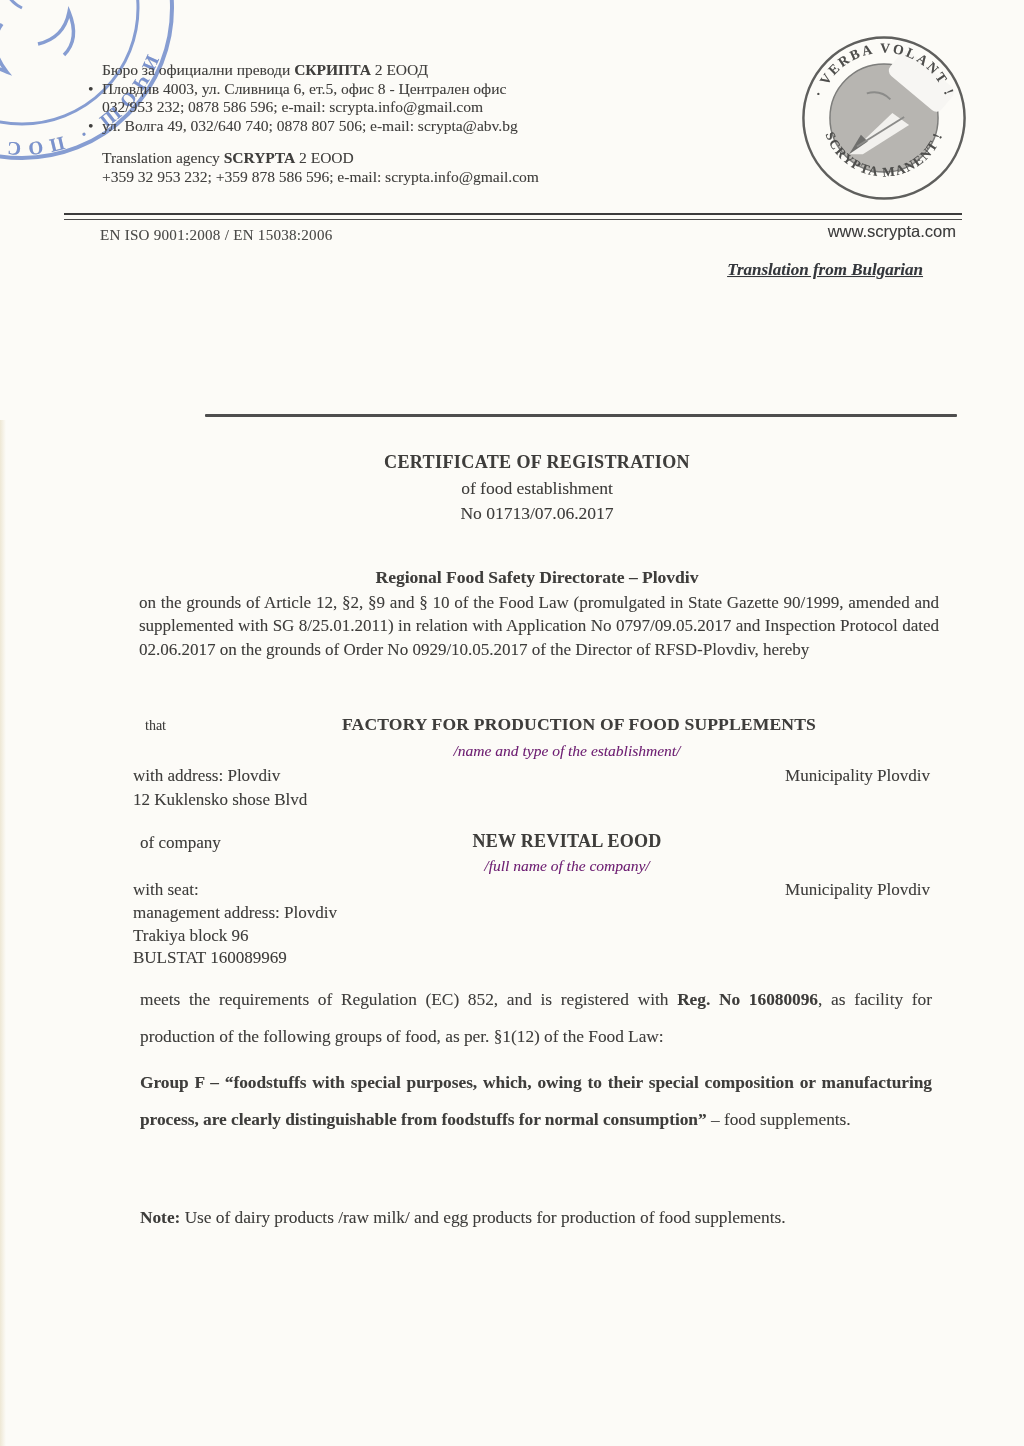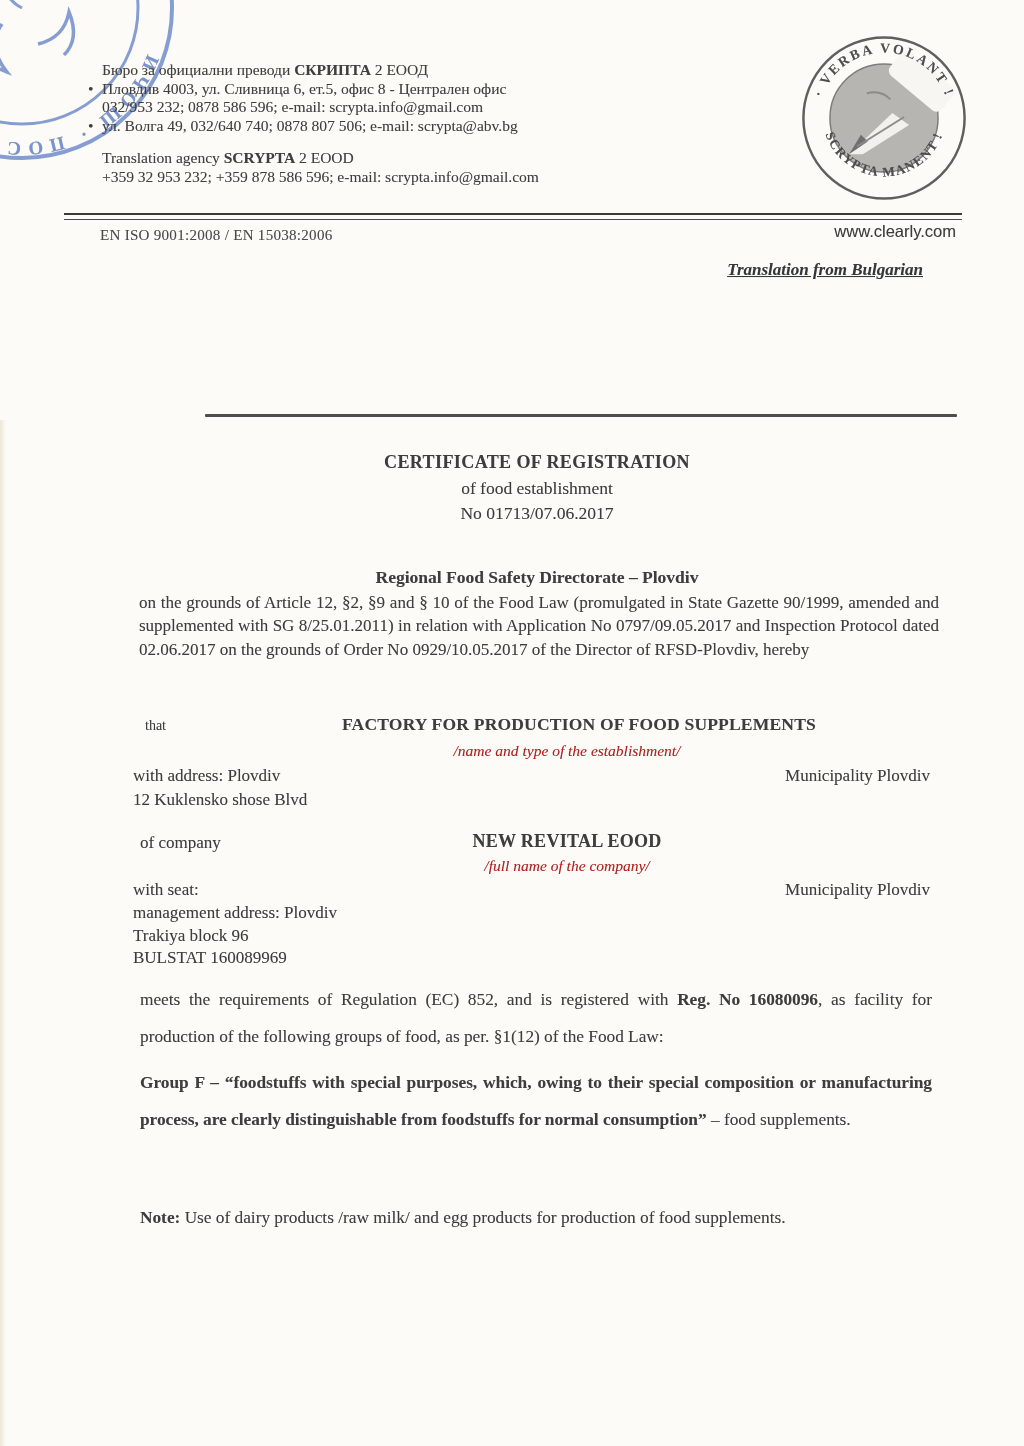--- a/index.html
+++ b/index.html
@@ -59,21 +59,21 @@
   .dir-heading{top:567px;font-size:17.5px;font-weight:bold;}
   .certifies{top:681px;font-size:19px;font-weight:bold;letter-spacing:.5px;}
 
   .grounds{position:absolute;left:139px;width:800px;top:591px;
     font-size:17px;line-height:23.4px;text-align:justify;}
 
   .estab-row{position:absolute;left:170px;right:60px;top:714px;text-align:center;
     font-size:17.5px;font-weight:bold;letter-spacing:.2px;padding-left:24px;}
   .that-label{position:absolute;left:145px;top:708px;font-size:14px;margin-top:10px;}
   .caption{position:absolute;left:170px;right:60px;text-align:center;
-    font-style:italic;font-size:15.5px;color:#b91c1c;}
+    font-style:italic;font-size:15.5px;color:#701a75;}
   .caption1{top:742px;}
   .caption2{top:857px;}
   .company-row{position:absolute;left:170px;right:60px;top:831px;text-align:center;
     font-size:18px;font-weight:bold;letter-spacing:.3px;}
   .company-label{position:absolute;left:140px;top:833px;font-size:17px;}
 
   .field{font-size:17px;}
   .addr1{left:133px;top:766px;}
   .addr2{left:133px;top:790px;}
   .mun1{right:94px;top:766px;}
@@ -133,21 +133,21 @@
     <line x1="60" y1="124" x2="108" y2="94" stroke="#8b8b89" stroke-width="2"></line>
     <path d="M70,70 q14,-4 24,6" fill="none" stroke="#8b8b89" stroke-width="2"></path>
     <path id="sealTop" d="M 21,95 A 66.5,66.5 0 0 1 154,95" fill="none"></path>
     <path id="sealBot" d="M 28,112 A 63,63 0 0 0 147,112" fill="none"></path>
     <text class="seal-text"><textPath href="#sealTop" startOffset="50%" text-anchor="middle">· VERBA VOLANT !</textPath></text>
     <text class="seal-text bot"><textPath href="#sealBot" startOffset="50%" text-anchor="middle">SCRYPTA MANENT !</textPath></text>
   </svg>
 
   <div class="rule-double"></div>
   <div class="iso-line">EN ISO 9001:2008 / EN 15038:2006</div>
-  <div class="website">www.clearly.com</div>
+  <div class="website">www.scrypta.com</div>
   <div class="trans-note">Translation from Bulgarian</div>
 
   <div class="ministry-underline"></div>
 
   <div class="center-col cert-block">
     <div class="cert-title">CERTIFICATE OF REGISTRATION</div>
     <div>of food establishment</div>
     <div>No 01713/07.06.2017</div>
   </div>
 

